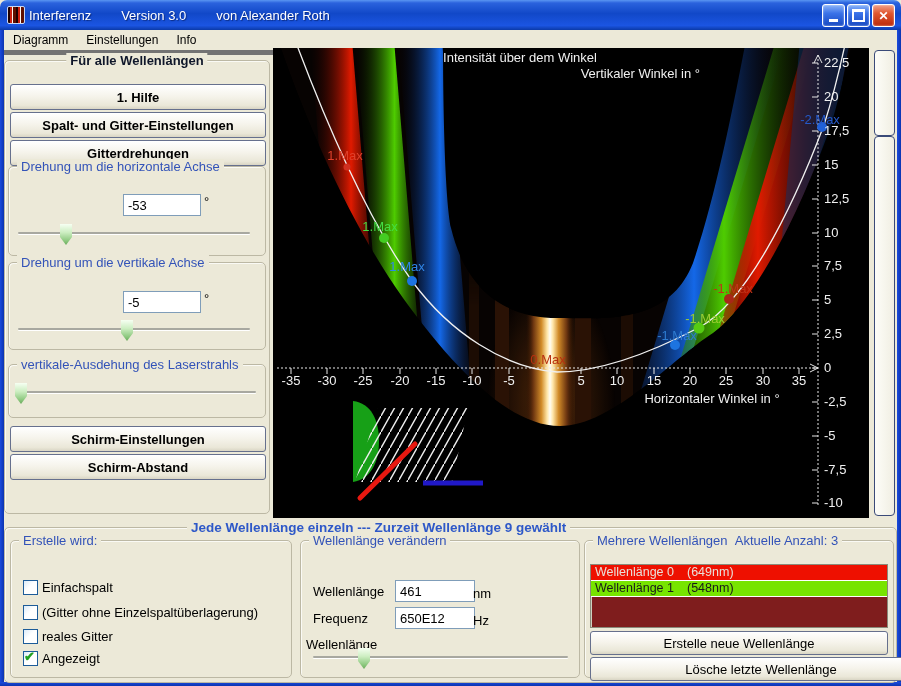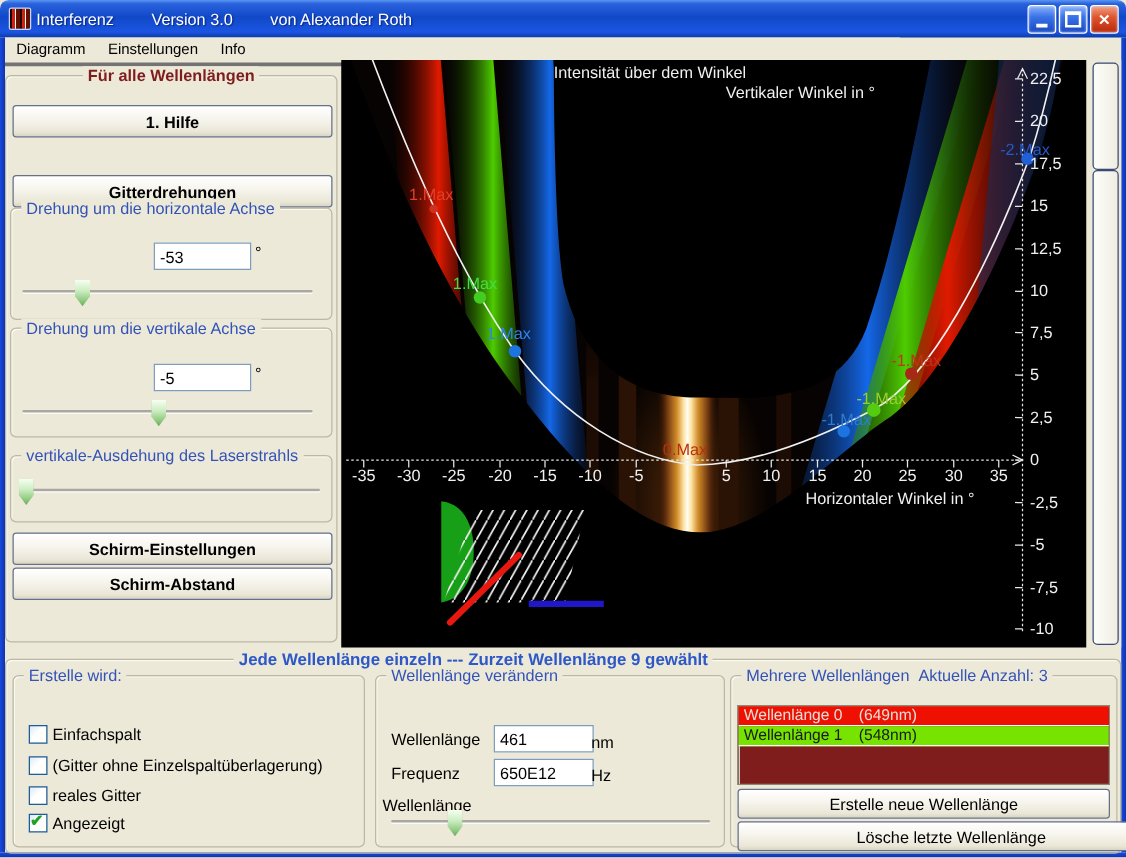--- a/index.html
+++ b/index.html
@@ -15,26 +15,26 @@
     background:repeating-linear-gradient(90deg,#200000 0 2px,#d02010 2px 4px,#fff8f0 4px 5px,#601000 5px 8px);}
   .title-text{color:#fff;font-size:13px;font-weight:normal;text-shadow:1px 1px 1px #0a2a80;white-space:nowrap;}
   .title-text span{margin-right:30px;}
   .winbtns{position:absolute;right:6px;top:4px;display:flex;gap:2px;}
   .wbtn{width:21px;height:21px;border:1px solid #fff;border-radius:3px;color:#fff;
     display:flex;align-items:center;justify-content:center;font-size:12px;font-weight:bold;
     background:linear-gradient(180deg,#8ab2f8 0%,#3a72e8 40%,#1e50c8 90%);box-shadow:inset 0 0 2px rgba(255,255,255,.7);}
   .wbtn.close{background:linear-gradient(180deg,#f0a088 0%,#e0562e 40%,#c03010 90%);}
   .wbtn .minbar{width:9px;height:3px;background:#fff;margin-top:9px;}
   .wbtn .maxsq{width:9px;height:8px;border:2px solid #fff;border-top-width:3px;}
-  .menubar{position:absolute;left:4px;top:30px;width:716px;height:20px;background:#ece9d8;display:flex;border-bottom:3px solid #737373;}
+  .menubar{position:absolute;left:4px;top:30px;width:716px;height:20px;background:#ece9d8;display:flex;align-items:center;border-bottom:5px solid #737373;}
   .menuitem{padding:0 9px;font-size:12px;color:#000;height:18px;line-height:18px;}
   
   .gbox{position:absolute;border:1px solid #bcb8a4;border-radius:5px;box-shadow:inset 1px 1px 0 rgba(255,255,255,.75);}
   .gcap{position:absolute;top:-8px;left:8px;background:#ece9d8;padding:0 4px;font-size:13px;color:#3353b8;line-height:15px;white-space:nowrap;}
-  .gcap.black{color:#7f1d1d;font-weight:bold;left:50%;transform:translateX(-50%);text-align:center;}
+  .gcap.black{color:#0f172a;font-weight:bold;left:50%;transform:translateX(-50%);text-align:center;}
   .gcap.bluebold{color:#2e58c8;font-weight:bold;left:182px;font-size:13.5px;}
   
   .xpbtn{position:absolute;height:24px;border:1px solid #66708d;border-radius:3px;
     background:linear-gradient(180deg,#ffffff 0%,#f6f4ec 45%,#eae7d8 85%,#d9d5c4 100%);
     box-shadow:inset 0 1px 0 #fff;display:flex;align-items:center;justify-content:center;
     font-size:13px;font-weight:bold;color:#000;}
   .xpbtn.normal{font-weight:normal;height:22px;font-size:13px;}
   
   .xpinput{position:absolute;height:18px;border:1px solid #7f9db9;background:#fff;font-family:"Liberation Sans",sans-serif;
     font-size:13px;color:#000;padding:1px 4px;}
@@ -89,20 +89,21 @@
     <div class="menuitem">Diagramm</div>
     <div class="menuitem">Einstellungen</div>
     <div class="menuitem">Info</div>
   </div>
 
   <div class="gbox" style="left:4px;top:60px;width:264px;height:452px;">
     <div class="gcap black">Für alle Wellenlängen</div>
   </div>
 
   <div class="xpbtn" style="left:10px;top:84px;width:254px;">1. Hilfe</div>
+  <div class="xpbtn" style="left:10px;top:112px;width:254px;">Spalt- und Gitter-Einstellungen</div>
   <div class="xpbtn" style="left:10px;top:140px;width:254px;">Gitterdrehungen</div>
 
   <div class="gbox" style="left:8px;top:166px;width:256px;height:88px;">
     <div class="gcap">Drehung um die horizontale Achse</div>
   </div>
   <input class="xpinput" style="left: 123px; top: 194px; width: 68px;" value="-53">
   <div class="lbl" style="left:204px;top:194px;">°</div>
   <div class="strack" style="left:18px;top:232px;width:232px;"></div>
   <div class="sthumb" style="left:60px;top:224px;"></div>
 

